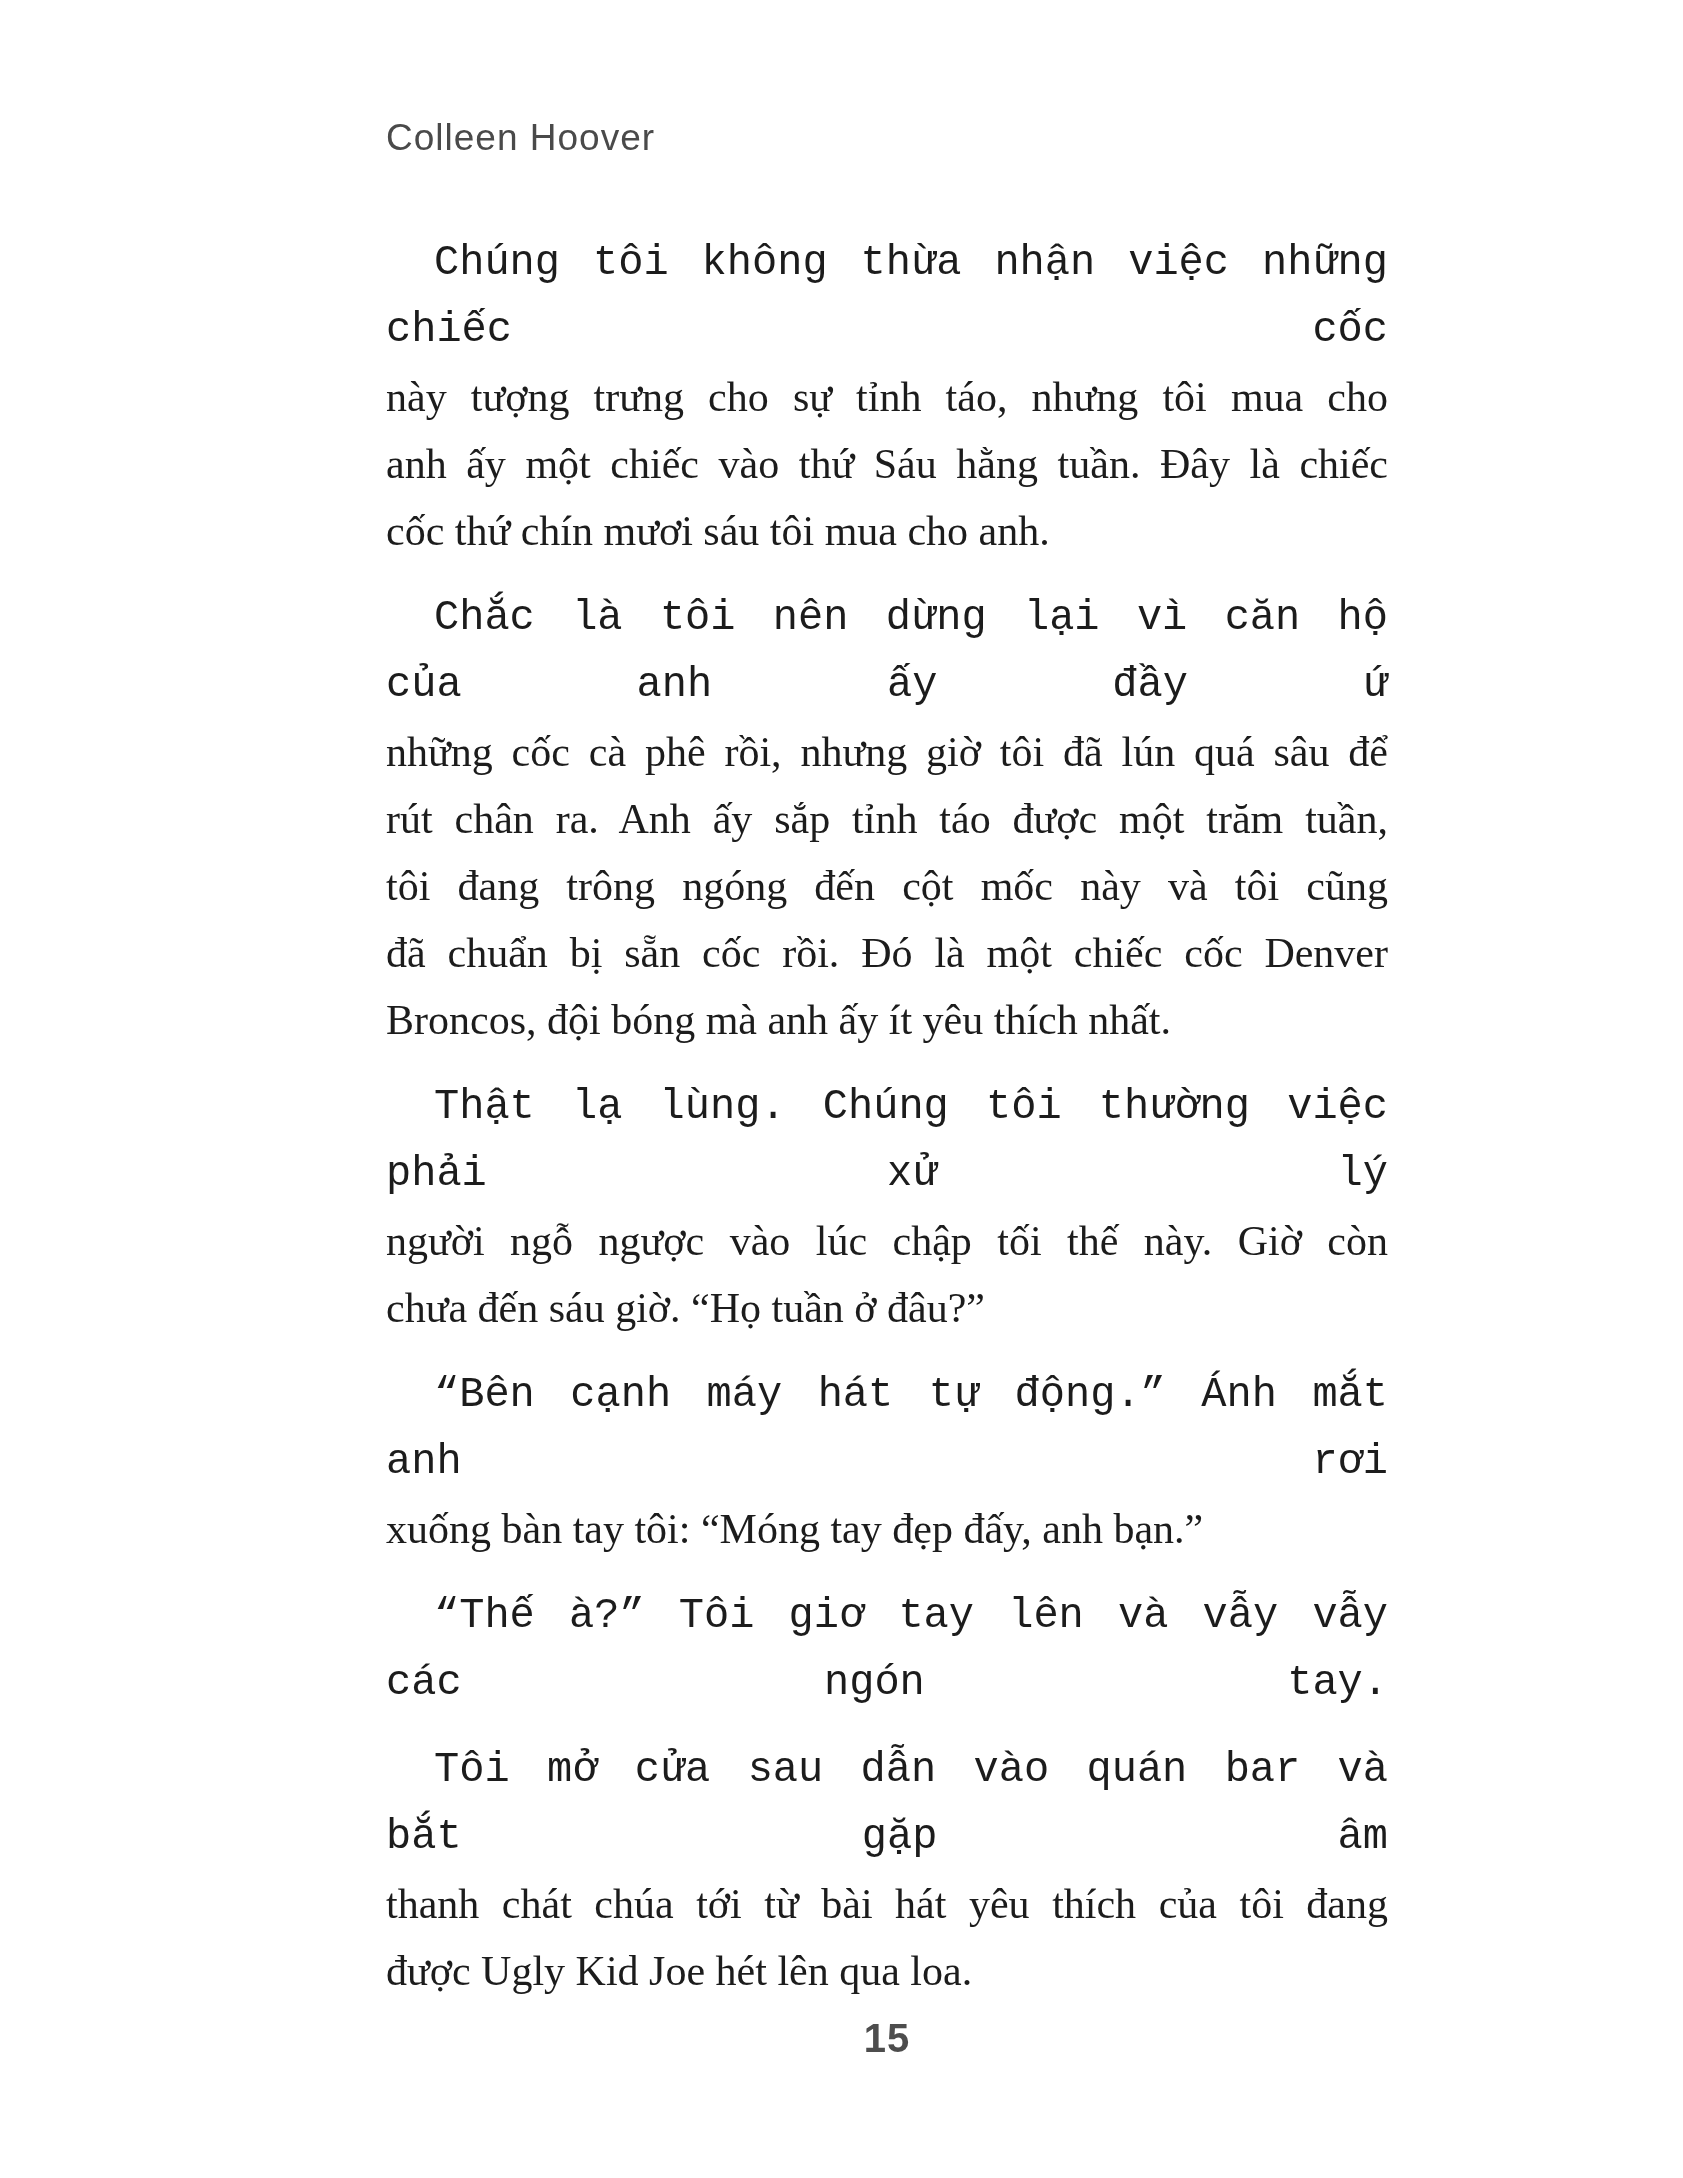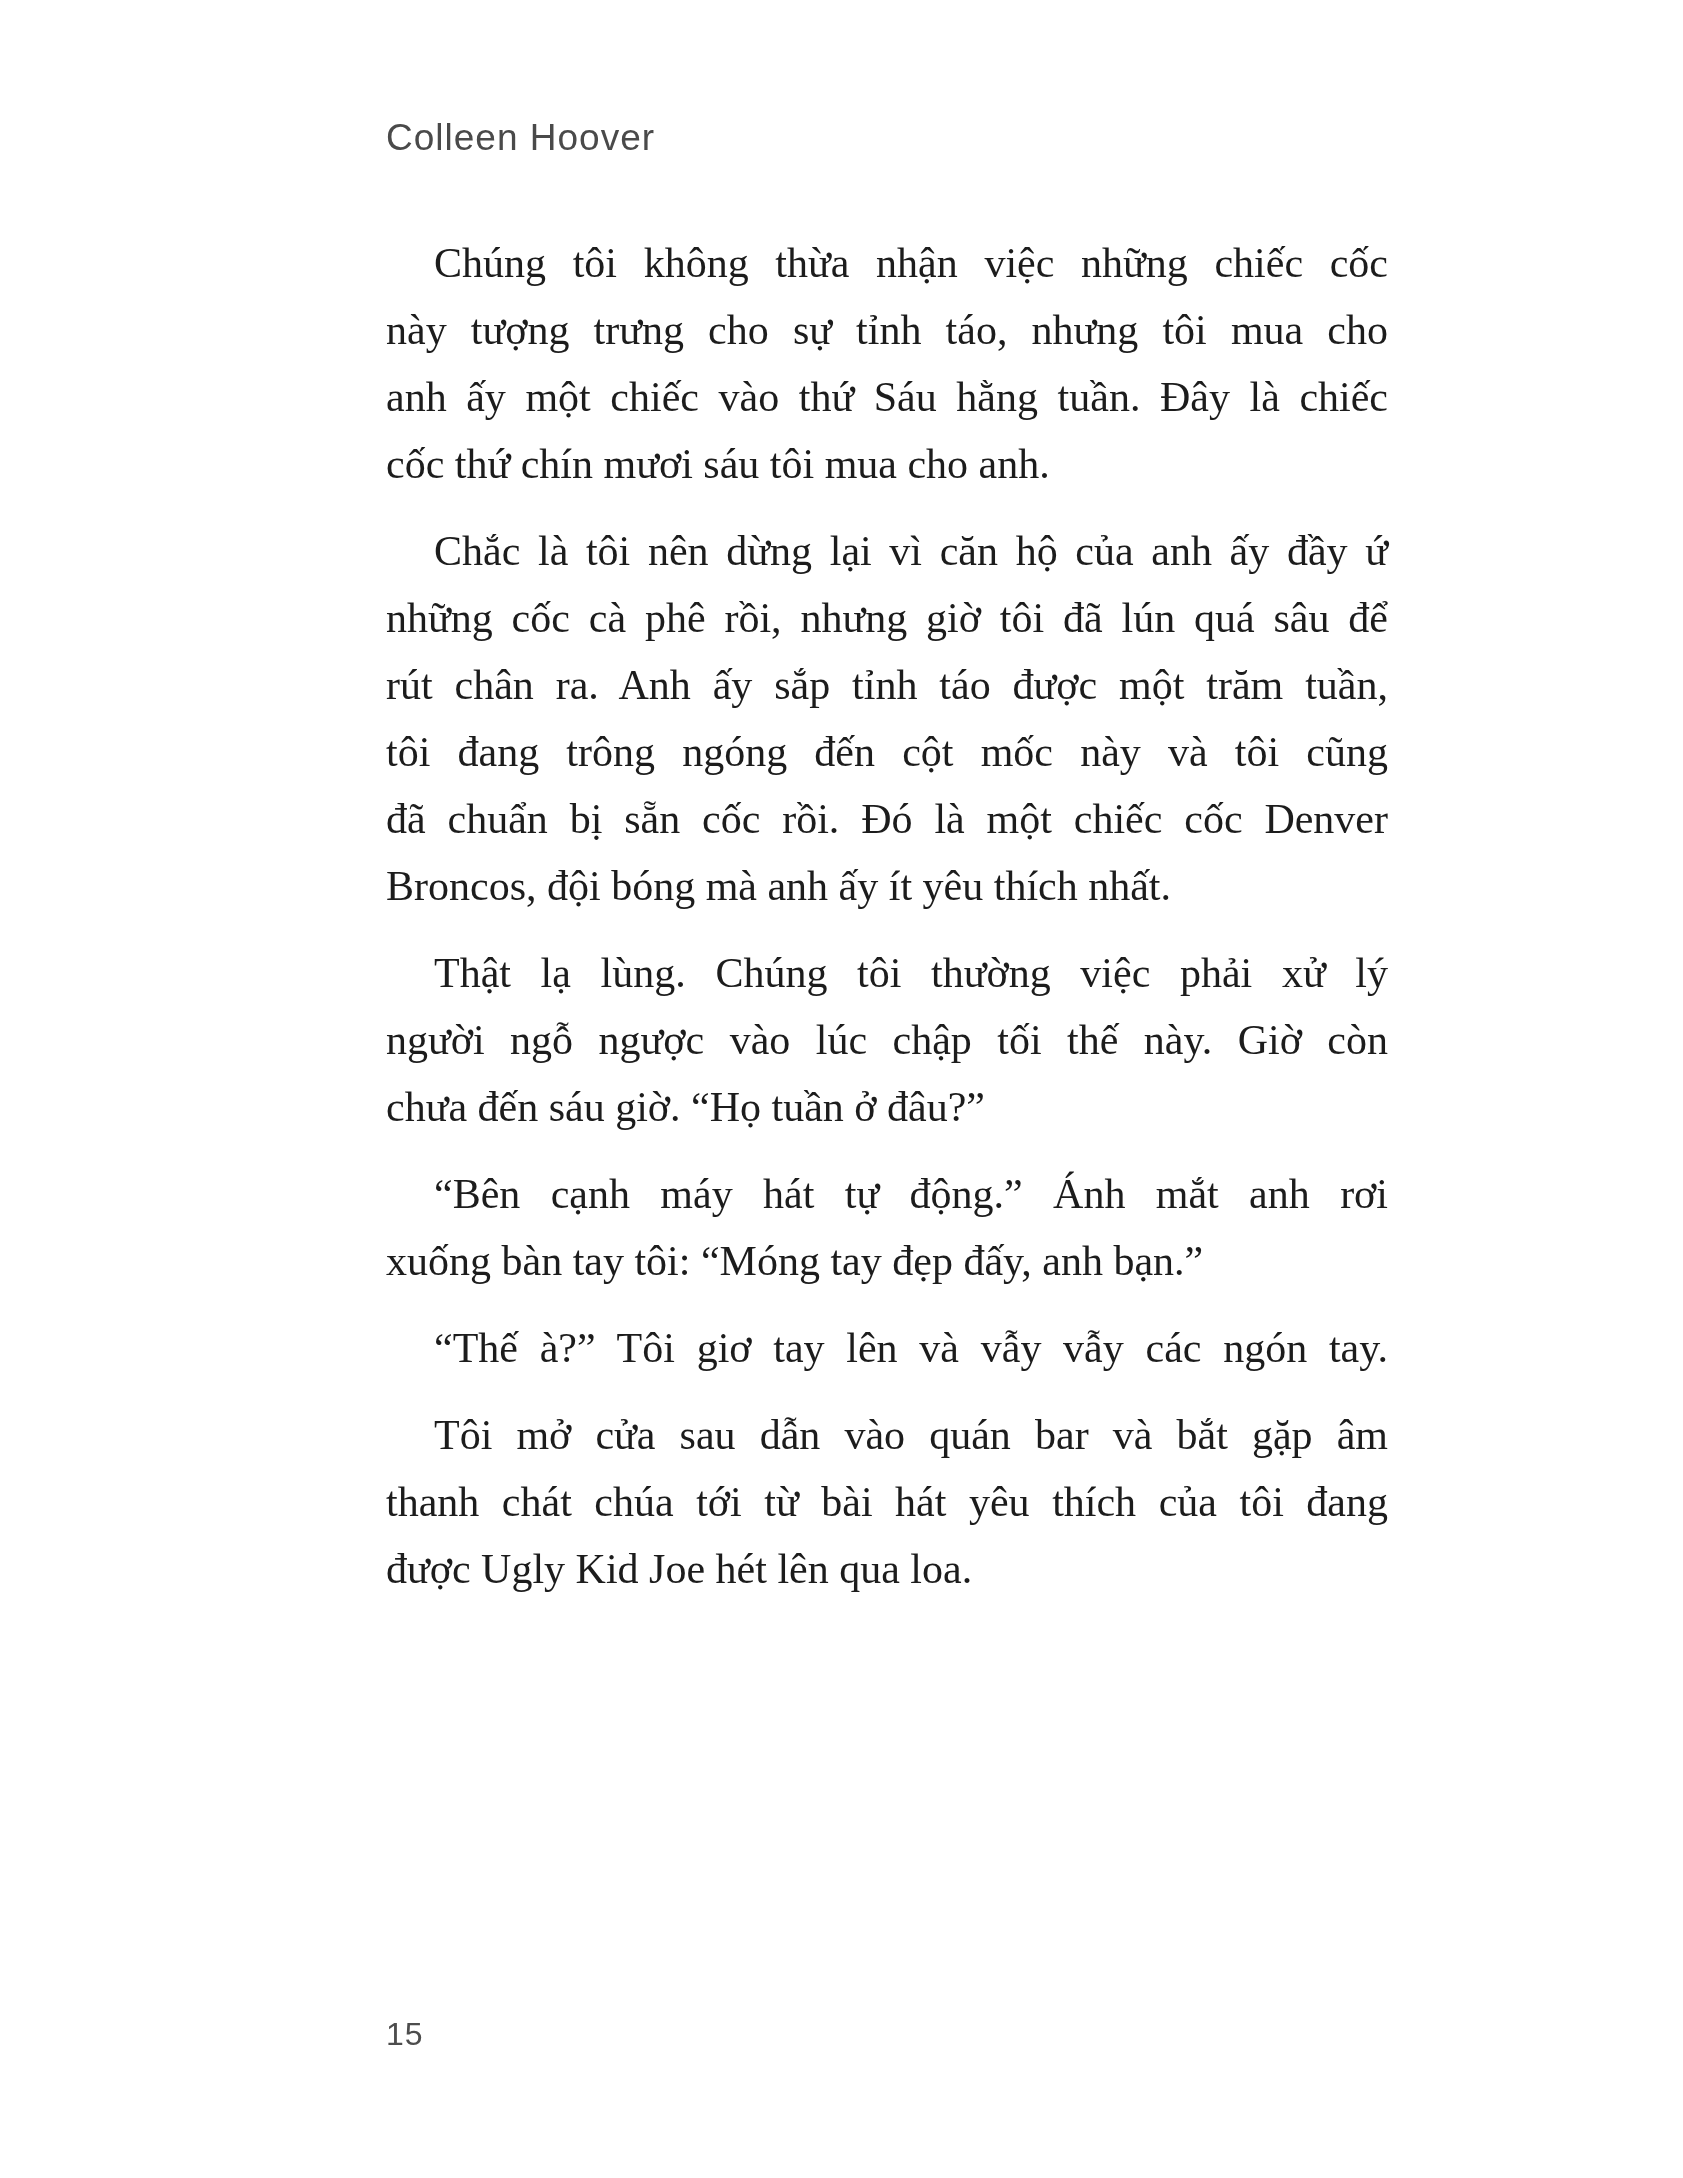--- a/index.html
+++ b/index.html
@@ -41,34 +41,35 @@
   .paragraph {
     margin: 0 0 20px 0;
   }
   .line {
     text-align: justify;
     text-align-last: justify;
     min-height: 67px;
   }
   .line.first {
     text-indent: 48px;
+    font-family: Liberation Mono, monospace;
   }
   .line.last {
     text-align: left;
     text-align-last: left;
   }
   .page-number {
     position: absolute;
     top: 2016px;
     left: 386px;
     width: 1002px;
-    text-align: left;
+    text-align: center;
     font-family: "Liberation Sans", "DejaVu Sans", sans-serif;
-    font-weight: 400;
-    font-size: 32px;
+    font-weight: 700;
+    font-size: 40px;
     letter-spacing: 1px;
     color: #4d4d4d;
   }
 </style>
 </head>
 <body>
 
 <div class="page">
 
   <div class="running-header">Colleen Hoover</div>

